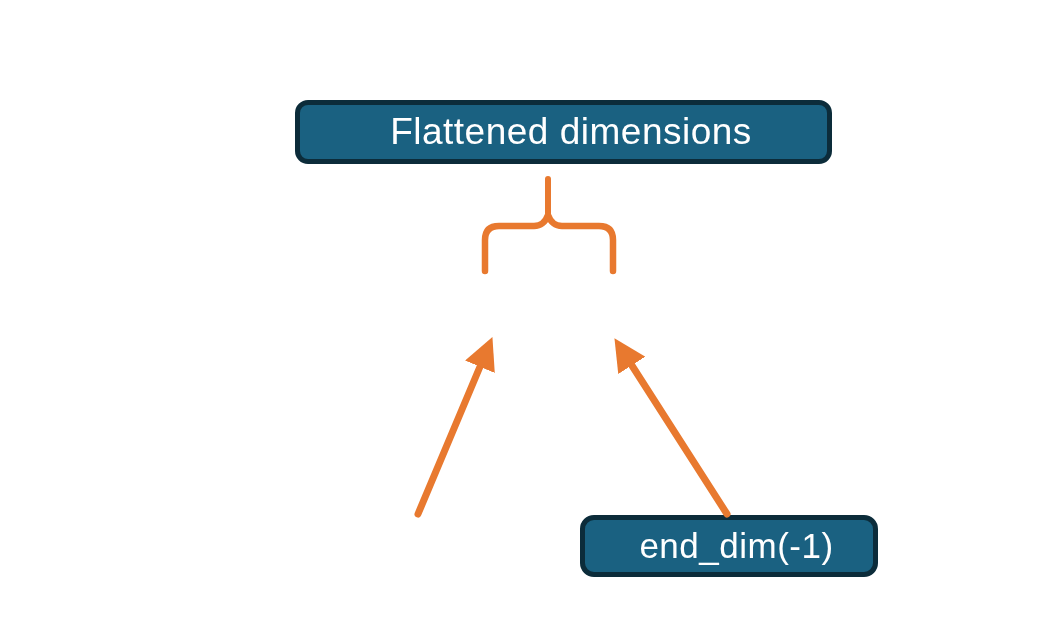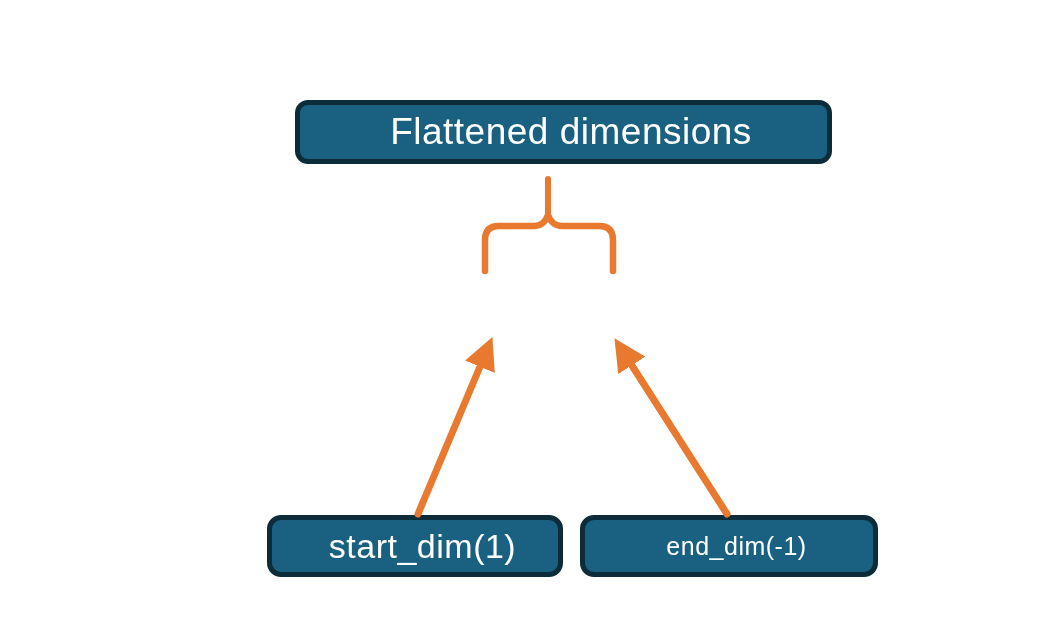--- a/index.html
+++ b/index.html
@@ -43,21 +43,21 @@
   #start-box {
     left: 267px; top: 515px;
     width: 296px; height: 62px;
     border-radius: 14px;
     font-size: 34px;
   }
   #end-box {
     left: 580px; top: 515px;
     width: 298px; height: 62px;
     border-radius: 14px;
-    font-size: 25px;
+    font-size: 35px;
     justify-content: center;
   }
   #connector-layer {
     position: absolute;
     left: 0; top: 0;
     width: 1038px; height: 632px;
     pointer-events: none;
   }
   .orange-stroke {
     stroke: var(--accent, #e8792f);
@@ -71,23 +71,20 @@
 </head>
 <body>
 
 <div id="canvas" style="--bg: #ffffff; --box-fill: #1a6181; --box-border: #0c2c3a; --accent: #e8792f; --text-color: #ffffff;">
 
   <div id="title-box" class="node">
     <span>Flattened dimensions</span>
   </div>
 
 
-  <div id="start-box" class="node">
-    <span>start_dim(1)</span>
-  </div>
 
   <div id="end-box" class="node">
     <span>end_dim(-1)</span>
   </div>
 
   <svg id="connector-layer" viewBox="0 0 1038 632" xmlns="http://www.w3.org/2000/svg">
     <defs>
       <marker id="arrowhead" markerWidth="4.6" markerHeight="4.6" refX="2.6" refY="2.3" orient="auto" markerUnits="strokeWidth">
         <path d="M0,0 L4.6,2.3 L0,4.6 Z" class="orange-fill"></path>
       </marker>

